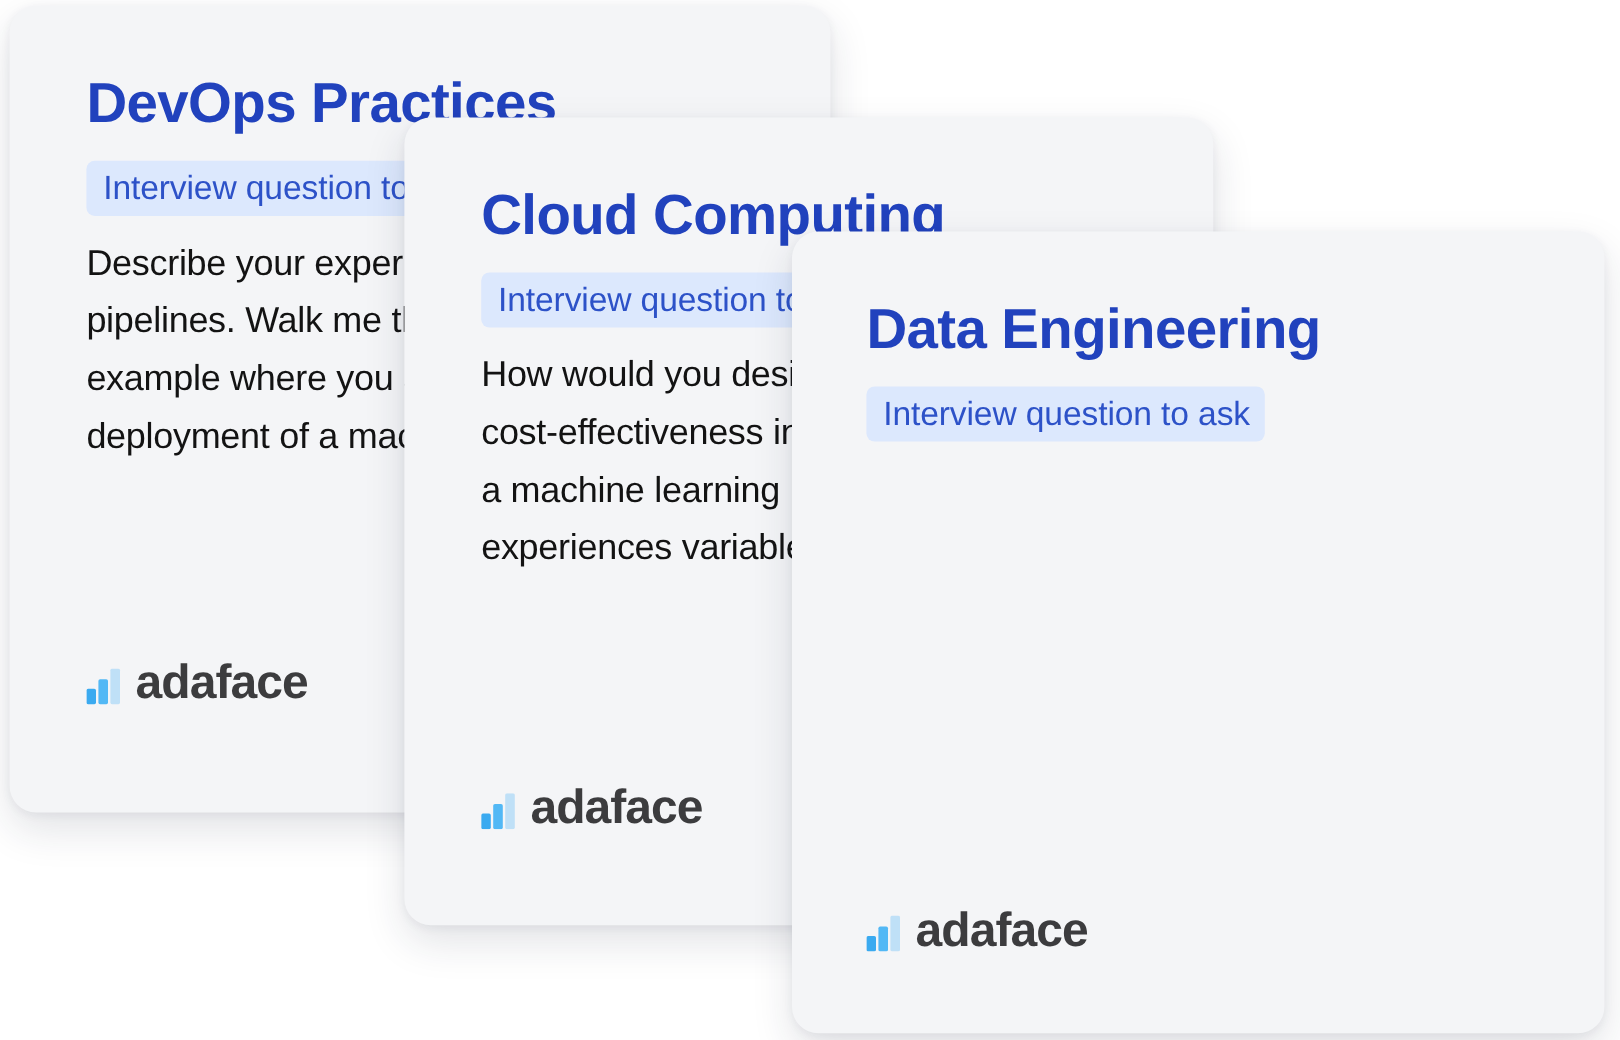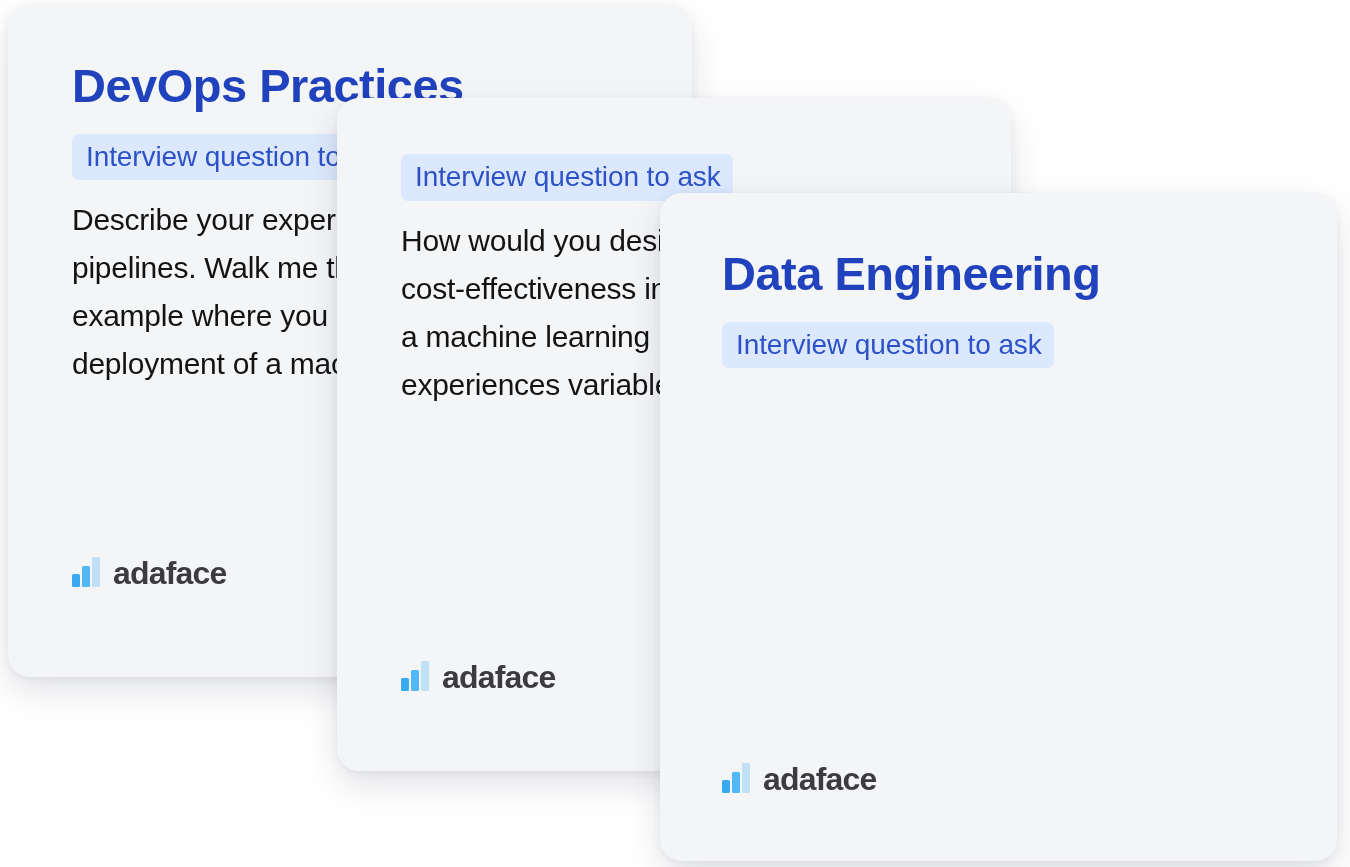--- a/index.html
+++ b/index.html
@@ -114,21 +114,21 @@
     height: 38px;
   }
   .logo-mark {
     display: block;
     width: 30px;
     height: 30px;
     flex: 0 0 auto;
   }
   .logo-text {
     color: #3c3c3e;
-    font-size: 32px;
+    font-size: 40px;
     font-weight: 600;
     letter-spacing: -0.8px;
     line-height: 1;
     position: relative;
     top: 2px;
   }
 
   
   .card-1 .logo { margin-bottom: 50px; }
   .card-2 .logo { margin-bottom: 40px; }
@@ -153,20 +153,21 @@
           <rect x="10" y="9" width="8" height="21" rx="1.5" fill="#52b8f5"></rect>
           <rect x="20" y="0" width="8" height="30" rx="1.5" fill="#bfe0f7"></rect>
         </svg>
         <span class="logo-text">adaface</span>
       </div>
     </div>
   </div>
 
   <div class="card card-2">
     <div class="card-inner">
+      <h2 class="card-title">Cloud Computing</h2>
       <div class="badge-wrap">
         <span class="badge">Interview question to ask</span>
       </div>
       <p class="question">How would you design for scalability and cost-effectiveness in the cloud for serving a machine learning model that experiences variable traffic patterns?</p>
       <div class="spacer"></div>
       <div class="logo">
         <svg class="logo-mark" viewBox="0 0 30 30">
           <rect x="0" y="17" width="8" height="13" rx="1.5" fill="#3aaaf0"></rect>
           <rect x="10" y="9" width="8" height="21" rx="1.5" fill="#52b8f5"></rect>
           <rect x="20" y="0" width="8" height="30" rx="1.5" fill="#bfe0f7"></rect>

